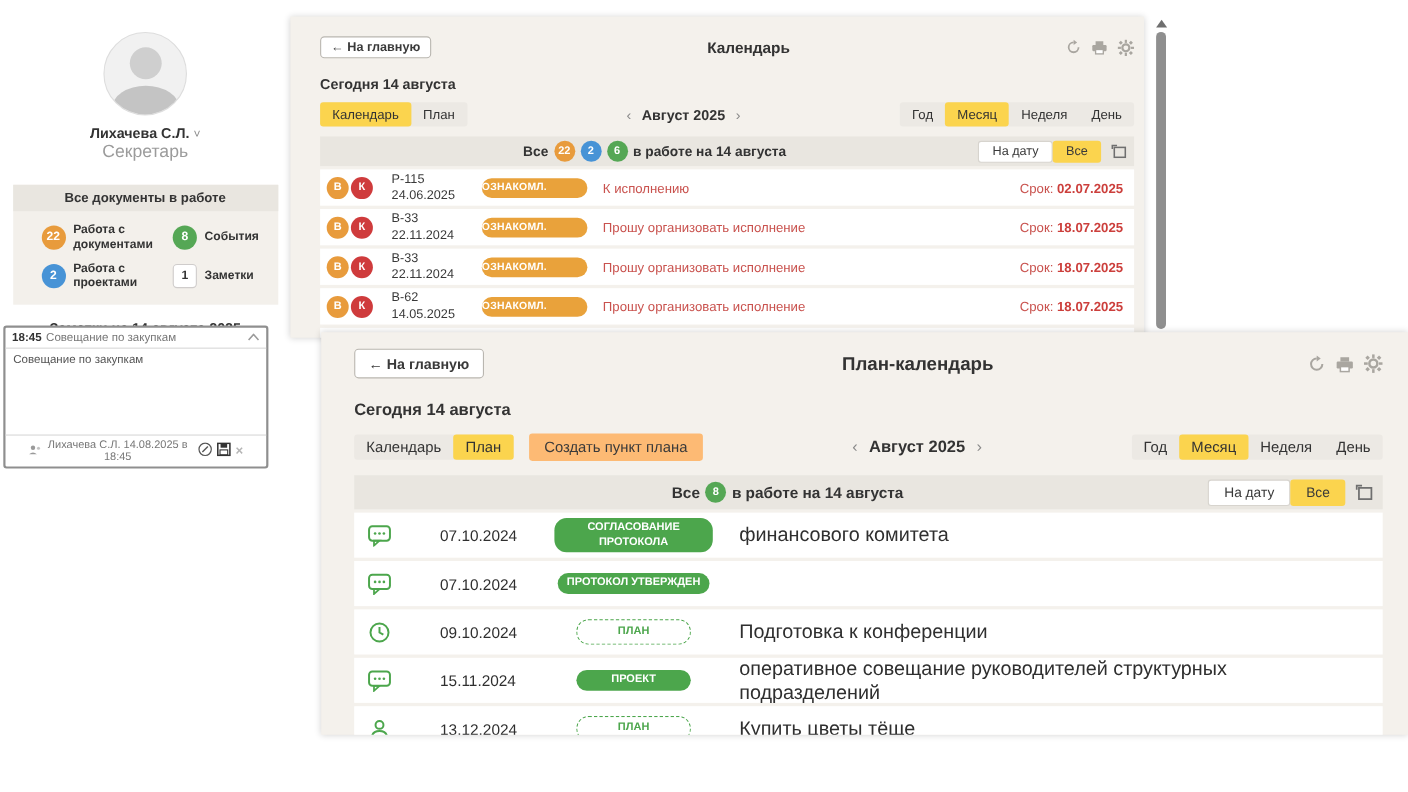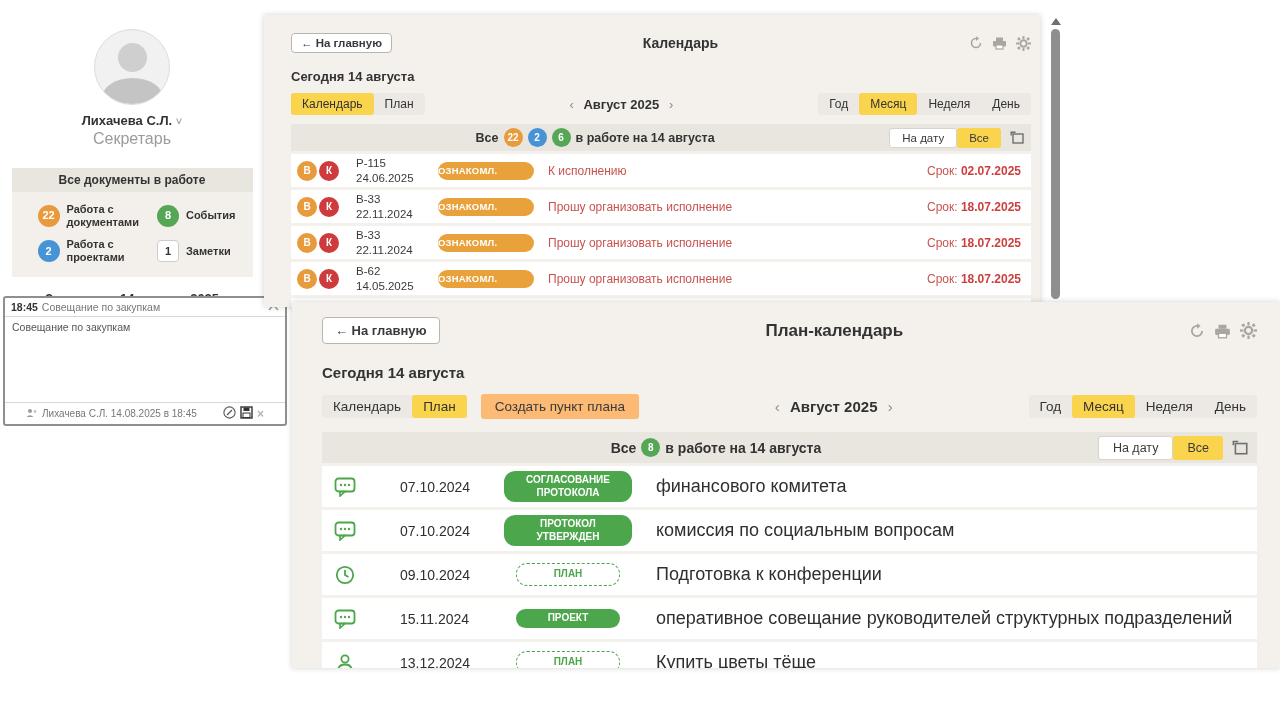--- a/index.html
+++ b/index.html
@@ -30,21 +30,21 @@
   .sumpanel .sumtitle { background:#E9E6E0; text-align:center; font-size:12px; font-weight:bold; padding:5px 0; }
   .sumgrid { display:grid; grid-template-columns:1.35fr 1fr; gap:10px 4px; padding:11px 10px 13px 26px; }
   .sumitem { display:flex; align-items:center; gap:7px; font-size:11px; font-weight:bold; line-height:1.15; cursor:pointer; }
   .cbadge { min-width:22px; height:22px; border-radius:50%; color:#fff; font-size:11px; font-weight:bold;
             display:inline-flex; align-items:center; justify-content:center; flex:0 0 auto; }
   .cbadge.orange { background:#E89B3C; } .cbadge.green { background:#55A755; }
   .cbadge.blue { background:#4793D6; }
   .cbadge.box { background:#fff; color:#333; border:1px solid #cfcccb; border-radius:4px; }
   .notestitle { text-align:center; font-size:13px; font-weight:bold; margin-top:14px; }
   .createnote { display:block; margin:10px auto 0; padding:6px 17px; font-size:12px; }
-  .notecard { position:absolute; left:3px; top:281px; width:284px; height:130px; background:#fff;
+  .notecard { position:absolute; left:3px; top:281px; width:241px; height:130px; background:#fff;
               border:2px solid #8f8f8f; border-radius:3px; display:flex; flex-direction:column; }
   .notehead { display:flex; align-items:center; gap:4px; padding:3px 6px; border-bottom:1px solid #d8d8d8;
               font-size:10.5px; color:#777; }
   .notehead b { color:#333; }
   .notehead .sp { flex:1; }
   .notebody { flex:1; padding:4px 7px; font-size:10.5px; color:#555; }
   .notefoot { display:flex; align-items:center; gap:4px; border-top:1px solid #d8d8d8;
               padding:3px 21px; font-size:10px; color:#777;text-align:center; }
   .notefoot .sp { flex:1; }
 
@@ -99,21 +99,21 @@
   .pill { background:#E9A23B; color:#fff; font-size:9.5px; font-weight:bold; border-radius:10px;
           padding:3.5px 0; width:96px; text-align:left; letter-spacing:.2px; }
   .desccol { flex:1; color:#C9524E; font-size:12px; padding-left:2px; }
   .duecol { color:#C9524E; font-size:12px; white-space:nowrap; }
   .duecol b { color:#CC3F3C; }
 
   
   #winplan .trow { height:41px; padding:0 12px 0 10px; }
   .picocol { width:26px; display:flex; justify-content:center; }
   .pdate { width:96px; margin-left:42px; font-size:14px; color:#2f2f2f; }
-  .pbadgecol { width:128px; display:flex; justify-content:center; margin-left:8px; }
+  .pbadgecol { width:144px; display:flex; justify-content:center; margin-left:8px; }
   .gbadge { background:#4CA64C; color:#fff; font-size:10px; font-weight:bold; text-align:center;
             border-radius:11px; padding:3px 8px; line-height:1.25; min-width:104px; }
   .gbadge.dashed { background:transparent; color:#4CA64C; border:1.5px dashed #4CA64C; padding:4px 8px; }
   .ptext { flex:1; font-size:18px; color:#2f2f2f; padding-left:24px; }
 
   
   #calscroll { position:absolute; left:1049px; top:18px; width:13px; height:289px; z-index:2; }
   #calscroll .up { width:0; height:0; margin:0 auto; border-left:5px solid transparent;
                    border-right:5px solid transparent; border-bottom:7px solid #6f6f6f; cursor:pointer; }
   #calscroll .thumb { width:9px; margin:4px auto 0; height:270px; background:#8f8f8f; border-radius:5px; cursor:pointer; }
@@ -446,21 +446,20 @@
           <path d="M6 14.5 L6 19 L11 14.5 Z" fill="none" stroke="#4CA64C" stroke-width="1.6"></path>
           <circle cx="7" cy="8" r="1.2" fill="#4CA64C"></circle>
           <circle cx="11" cy="8" r="1.2" fill="#4CA64C"></circle>
           <circle cx="15" cy="8" r="1.2" fill="#4CA64C"></circle>
         </svg>
     </span>
     <span class="pdate">07.10.2024</span>
     <span class="pbadgecol">
         <span class="gbadge">ПРОТОКОЛ УТВЕРЖДЕН</span>
       </span>
-    <span class="ptext">комиссия по социальным вопросам</span>
   </div>
 
   <div class="trow">
     <span class="picocol">
       <svg width="20" height="20" viewBox="0 0 20 20">
           <circle cx="10" cy="10" r="8.2" fill="none" stroke="#4CA64C" stroke-width="1.8"></circle>
           <polyline points="10,5 10,10 13.5,12" fill="none" stroke="#4CA64C" stroke-width="1.8"></polyline>
         </svg>
     </span>
     <span class="pdate">09.10.2024</span>

